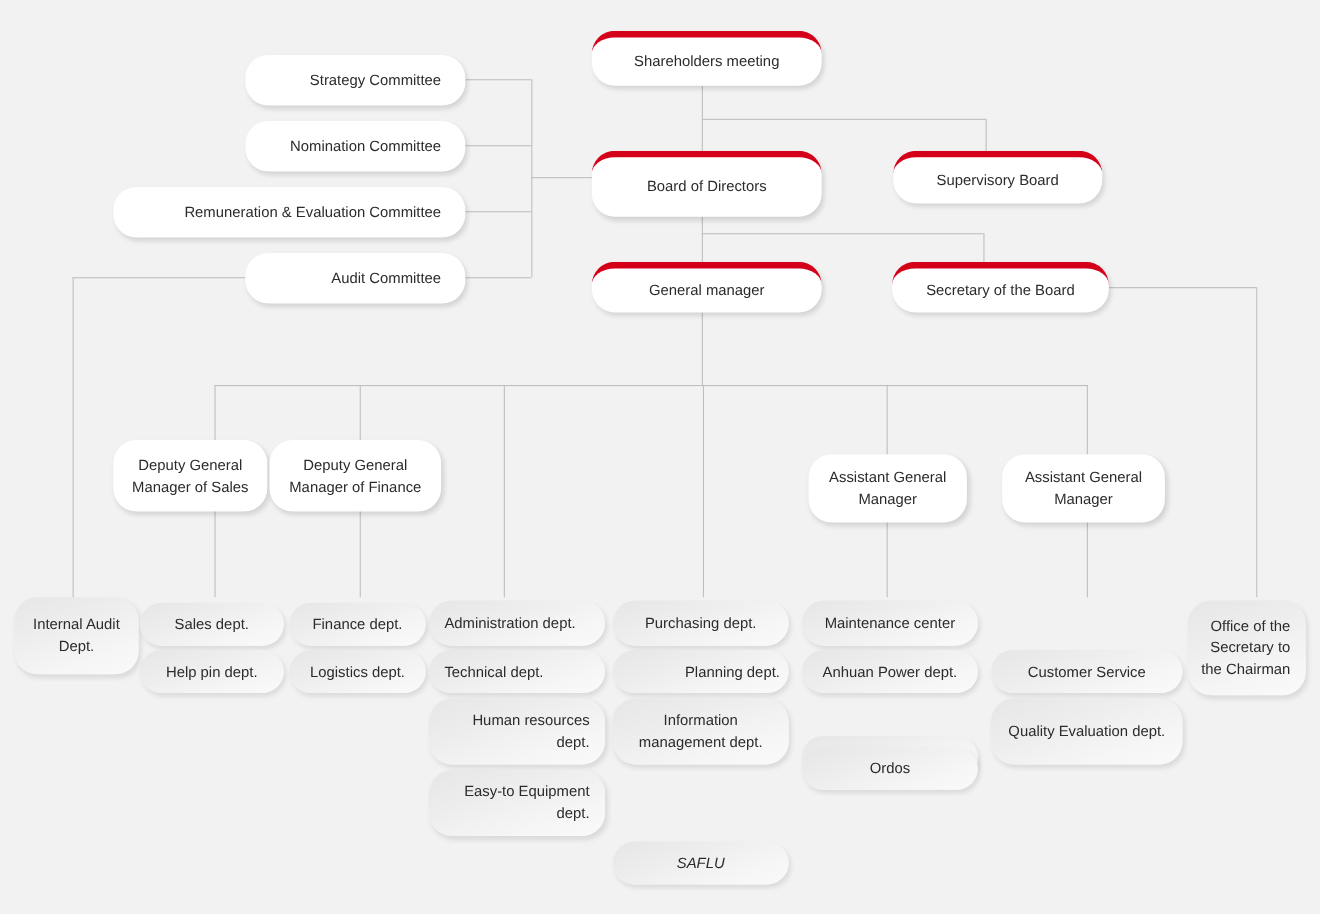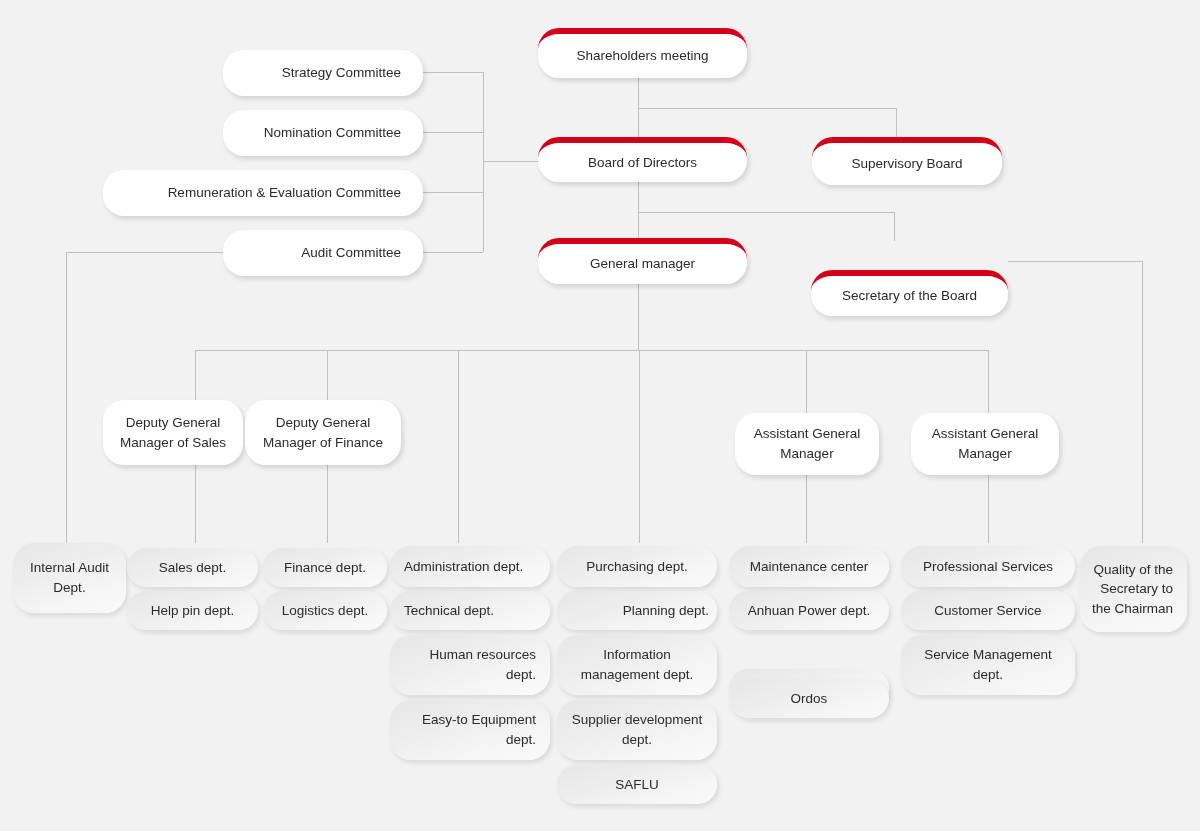--- a/index.html
+++ b/index.html
@@ -119,33 +119,33 @@
   <div class="ln v" style="left:327px; top:350px; height:193px;"></div>
   <div class="ln v" style="left:458px; top:350px; height:193px;"></div>
   <div class="ln v" style="left:639px; top:350px; height:193px;"></div>
   <div class="ln v" style="left:806px; top:350px; height:193px;"></div>
   <div class="ln v" style="left:988px; top:350px; height:193px;"></div>
 
   <div class="node exec" style="left:538px; top:28px; width:209px; height:50px;">
     <span class="lbl">Shareholders meeting</span>
   </div>
 
-  <div class="node exec" style="left:538px; top:137px; width:209px; height:45px;">
+  <div class="node exec" style="left:538px; top:137px; width:209px; height:60px;">
     <span class="lbl">Board of Directors</span>
   </div>
 
   <div class="node exec" style="left:812px; top:137px; width:190px; height:48px;">
     <span class="lbl">Supervisory Board</span>
   </div>
 
   <div class="node exec" style="left:538px; top:238px; width:209px; height:46px;">
     <span class="lbl">General manager</span>
   </div>
 
-  <div class="node exec" style="left:811px; top:238px; width:197px; height:46px;margin-top:32px;">
+  <div class="node exec" style="left:811px; top:238px; width:197px; height:46px;">
     <span class="lbl">Secretary of the Board</span>
   </div>
 
   <div class="node committee" style="left:223px; top:50px; width:200px; height:46px;">
     <span class="lbl">Strategy Committee</span>
   </div>
 
   <div class="node committee" style="left:223px; top:110px; width:200px; height:46px;">
     <span class="lbl">Nomination Committee</span>
   </div>
@@ -208,47 +208,41 @@
 
   <div class="node dept" style="left:557px; top:546px; width:160px; height:41px;">
     <span class="lbl">Purchasing dept.</span>
   </div>
   <div class="node dept" style="left:557px; top:591px; width:160px; height:39px;justify-content:flex-end;">
     <span class="lbl">Planning dept.</span>
   </div>
   <div class="node dept" style="left:557px; top:635px; width:160px; height:60px;">
     <span class="lbl">Information management dept.</span>
   </div>
-  <div class="node dept" style="left:557px; top:700px; width:160px; height:60px;">
-    <span class="lbl">Supplier development dept.</span>
-  </div>
-  <div class="node dept" style="left:557px; top:765px; width:160px; height:39px;">
+  <div class="node dept" style="left:557px; top:765px; width:160px; height:39px;font-style:italic;">
     <span class="lbl">SAFLU</span>
   </div>
 
   <div class="node dept" style="left:729px; top:546px; width:160px; height:41px;">
     <span class="lbl">Maintenance center</span>
   </div>
   <div class="node dept" style="left:729px; top:591px; width:160px; height:39px;">
     <span class="lbl">Anhuan Power dept.</span>
   </div>
   <div class="node dept right" style="left:729px; top:669px; width:160px; height:39px;">
     <span class="lbl">Production dept.</span>
   </div>
   <div class="node dept" style="left:729px; top:679px; width:160px; height:39px;">
     <span class="lbl">Ordos</span>
   </div>
 
-  <div class="node dept" style="left:901px; top:546px; width:174px; height:41px;">
-    <span class="lbl">Professional Services</span>
-  </div>
   <div class="node dept" style="left:901px; top:591px; width:174px; height:39px;">
     <span class="lbl">Customer Service</span>
   </div>
   <div class="node dept" style="left:901px; top:635px; width:174px; height:60px;">
-    <span class="lbl">Service Management dept.</span>
+    <span class="lbl">Quality Evaluation dept.</span>
   </div>
 
   <div class="node dept right" style="left:1080px; top:546px; width:107px; height:86px;">
-    <span class="lbl">Quality of the Secretary to the Chairman</span>
+    <span class="lbl">Office of the Secretary to the Chairman</span>
   </div>
 
 </div>
 
 </body></html>

